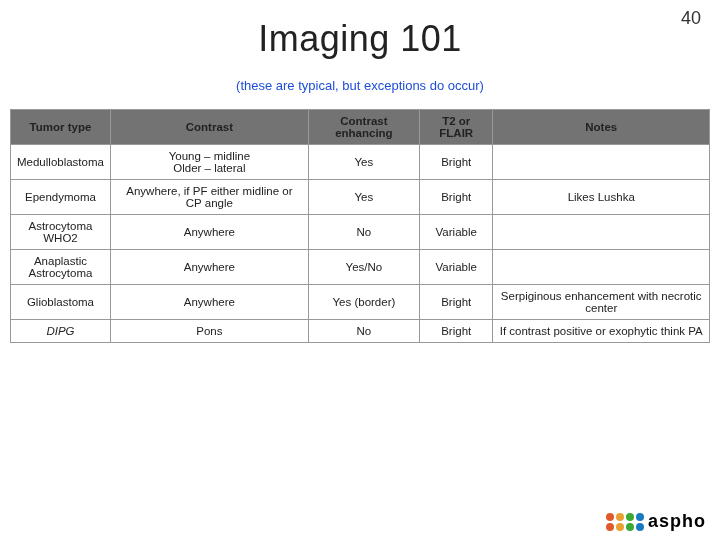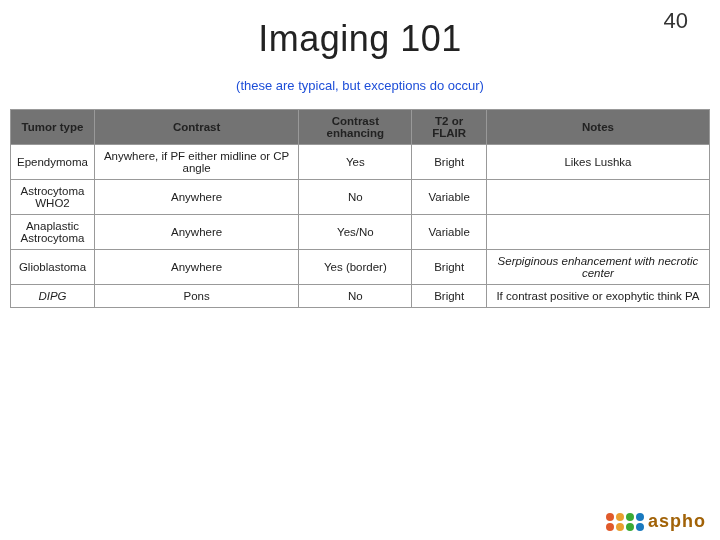--- a/index.html
+++ b/index.html
@@ -7,22 +7,22 @@
       width: 720px;
       height: 540px;
       background: #ffffff;
       font-family: Arial, sans-serif;
       position: relative;
       overflow: hidden;
     }
     .page-number {
       position: absolute;
       top: 8px;
-      right: 32px;
-      font-size: 22px;
+      right: 19px;
+      font-size: 18px;
       color: #333;
     }
     .header {
       text-align: center;
       padding: 18px 0 6px 0;
     }
     .main-title {
       font-size: 36px;
       font-weight: normal;
       color: #222;
@@ -72,21 +72,21 @@
       gap: 2px;
     }
     .dot {
       width: 8px;
       height: 8px;
       border-radius: 50%;
     }
     .aspho-text {
       font-size: 18px;
       font-weight: bold;
-      color: #a16207;
+      color: #000000;
       letter-spacing: 1px;
     }
   </style>
 </head>
 <body>
 
 <div class="page-number">40</div>
 
 <div class="header">
   <div class="main-title">Imaging 101</div>
@@ -98,20 +98,28 @@
     <thead>
       <tr>
         <th>Tumor type</th>
         <th>Contrast</th>
         <th>Contrast enhancing</th>
         <th>T2 or FLAIR</th>
         <th>Notes</th>
       </tr>
     </thead>
     <tbody id="table-body">
+    <tr>
+          <td style="white-space: pre-line;">Medulloblastoma</td>
+          <td style="white-space: pre-line;">Young – midline
+Older – lateral</td>
+          <td style="white-space: pre-line;">Yes</td>
+          <td style="white-space: pre-line;">Bright</td>
+          <td style="white-space: pre-line;"></td>
+        </tr>
         <tr>
           <td style="white-space: pre-line;">Ependymoma</td>
           <td style="white-space: pre-line;">Anywhere, if PF either midline or CP angle</td>
           <td style="white-space: pre-line;">Yes</td>
           <td style="white-space: pre-line;">Bright</td>
           <td style="white-space: pre-line;">Likes Lushka</td>
         </tr>
         <tr>
           <td style="white-space: pre-line;">Astrocytoma
 WHO2</td>
@@ -126,21 +134,21 @@
           <td style="white-space: pre-line;">Anywhere</td>
           <td style="white-space: pre-line;">Yes/No</td>
           <td style="white-space: pre-line;">Variable</td>
           <td style="white-space: pre-line;"></td>
         </tr>
         <tr>
           <td style="white-space: pre-line;">Glioblastoma</td>
           <td style="white-space: pre-line;">Anywhere</td>
           <td style="white-space: pre-line;">Yes (border)</td>
           <td style="white-space: pre-line;">Bright</td>
-          <td style="white-space: pre-line; font-style: italic;">Serpiginous enhancement with necrotic center</td>
+          <td style="white-space: pre-line;">Serpiginous enhancement with necrotic center</td>
         </tr>
         <tr>
           <td style="white-space: pre-line; font-style: italic;">DIPG</td>
           <td style="white-space: pre-line;">Pons</td>
           <td style="white-space: pre-line;">No</td>
           <td style="white-space: pre-line;">Bright</td>
           <td style="white-space: pre-line;">If contrast positive or exophytic think PA</td>
         </tr>
       </tbody>
   </table>

